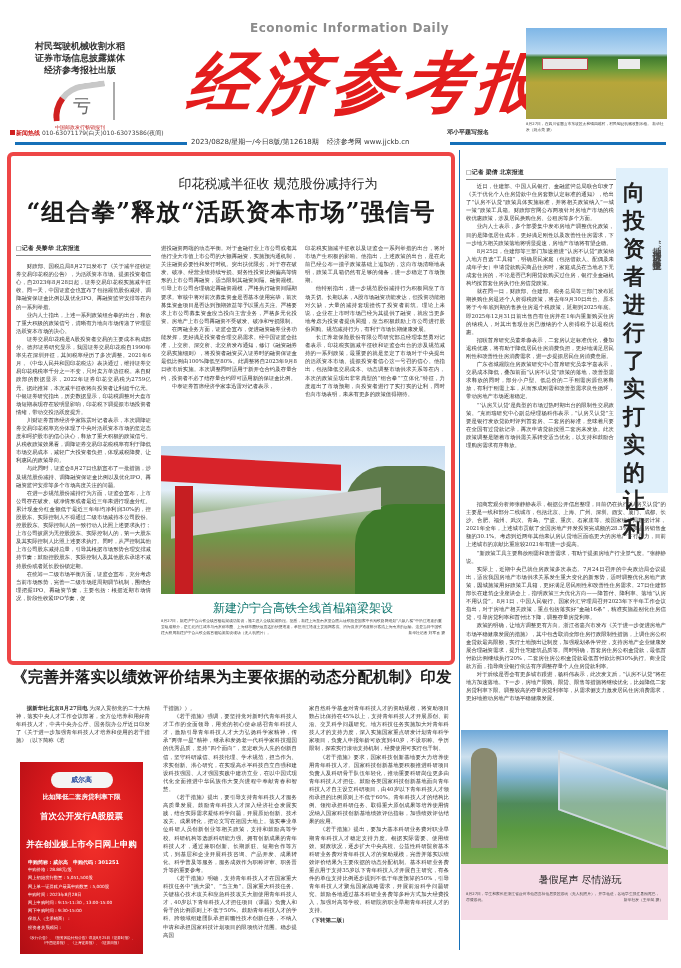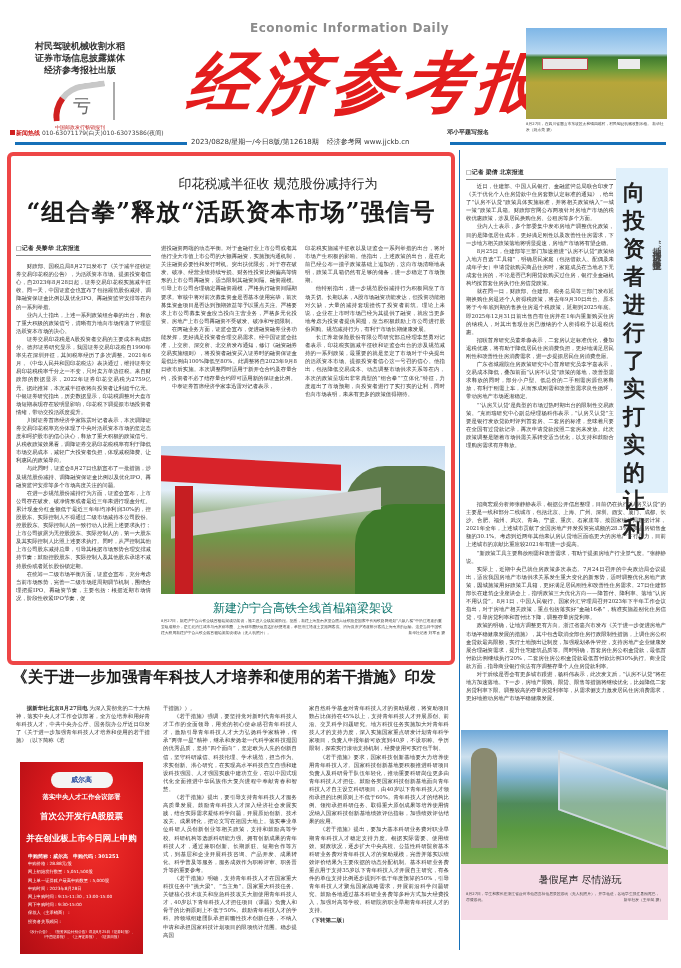--- a/index.html
+++ b/index.html
@@ -82,21 +82,21 @@
   .bottom-headline { left: 12px; top: 667px; width: 440px; font-family: "DejaVu Sans", sans-serif; font-size: 15.5px; font-weight: bold; color: #1a1a1a; letter-spacing: 0.2px; }
   .b-col1 { left: 16px; top: 704px; width: 134px; }
   .b-col2 { left: 163px; top: 704px; width: 134px; }
   .b-col3 { left: 309px; top: 704px; width: 140px; }
   .cont-note { font-family: "DejaVu Sans", sans-serif; font-size: 5.5px; font-weight: bold; margin-top: 2px; }
 
   .ad { left: 20px; top: 762px; width: 123px; height: 192px; background: radial-gradient(ellipse at 60% 40%, #f2302a 0%, #d6181c 55%, #b00e14 100%); color: #fff; text-align: center; font-family: "DejaVu Sans", sans-serif; }
   .ad-logo { margin: 10px auto 0; width: 62px; height: 16px; border-radius: 8px; background: #f4f4f4; color: #2a4ea0; font-size: 7px; font-weight: bold; line-height: 16px; }
   .ad-company { font-size: 6.5px; font-weight: bold; margin-top: 5px; }
   .ad-h1 { font-size: 8.5px; font-weight: bold; margin-top: 9px; }
-  .ad-h2 { font-size: 8.5px; font-weight: bold; margin-top: 10px; }
+  .ad-h2 { font-size: 8.5px; font-weight: bold; margin-top: 16px; }
   .ad-rows { text-align: left; padding: 7px 8px 0; font-size: 4.3px; line-height: 8.2px; }
   .ad-rows .strong { font-weight: bold; font-size: 5px; }
   .ad-foot { font-size: 3.6px; margin-top: 4px; line-height: 5px; padding: 0 6px; }
 </style>
 </head>
 <body>
 
 <div class="abs mast-left">
   <div class="line">村民驾驶机械收割水稻</div>
   <div class="line">证券市场信息披露媒体</div>
@@ -201,29 +201,29 @@
   <div class="rock"></div>
   <div class="glass"></div>
 </div>
 <div class="abs scenic-box"></div>
 <div class="abs scenic-title">暑假尾声 尽情游玩</div>
 <div class="abs scenic-cap">
   <span>8月27日，学生和家长在浙江省台州市仙居县神仙居景区游玩（无人机照片）。开学临近，各地学生抓住暑期尾巴，尽情游玩。</span>
   <span style="float:right">新华社发（王华斌 摄）</span>
 </div>
 
-<div class="abs bottom-headline">《关于进一步加强青年科技人才培养和使用的若干措施》印发</div>
+<div class="abs bottom-headline">《完善并落实以绩效评价结果为主要依据的动态分配机制》印发</div>
 
 <div class="abs b-col1 body-col">
   <p><b>据新华社北京8月27日电</b> <span>为深入贯彻党的二十大精神，落实中央人才工作会议部署，全方位培养和用好青年科技人才，中共中央办公厅、国务院办公厅近日印发了《关于进一步加强青年科技人才培养和使用的若干措施》（以下简称《若</span></p>
 </div>
 
 <div class="abs ad">
   <div class="ad-logo">威尔高</div>
-  <div class="ad-company">落实中央人才工作会议部署</div>
+  <div class="ad-company">比如降低二套房贷利率下限</div>
   <div class="ad-h1">首次公开发行A股股票</div>
   <div class="ad-h2">并在创业板上市今日网上申购</div>
   <div class="ad-rows">
     <div class="strong">申购简称：威尔高　申购代码：301251</div>
     <div>申购价格：28.88元/股</div>
     <div>网上初始发行数量：5,051,500股</div>
     <div>网上单一证券账户最高申购数量：5,000股</div>
     <div>申购时间：2023年8月28日</div>
     <div>网上申购时间：9:15-11:30，13:00-15:00</div>
     <div>网下申购时间：9:30-15:00</div>

